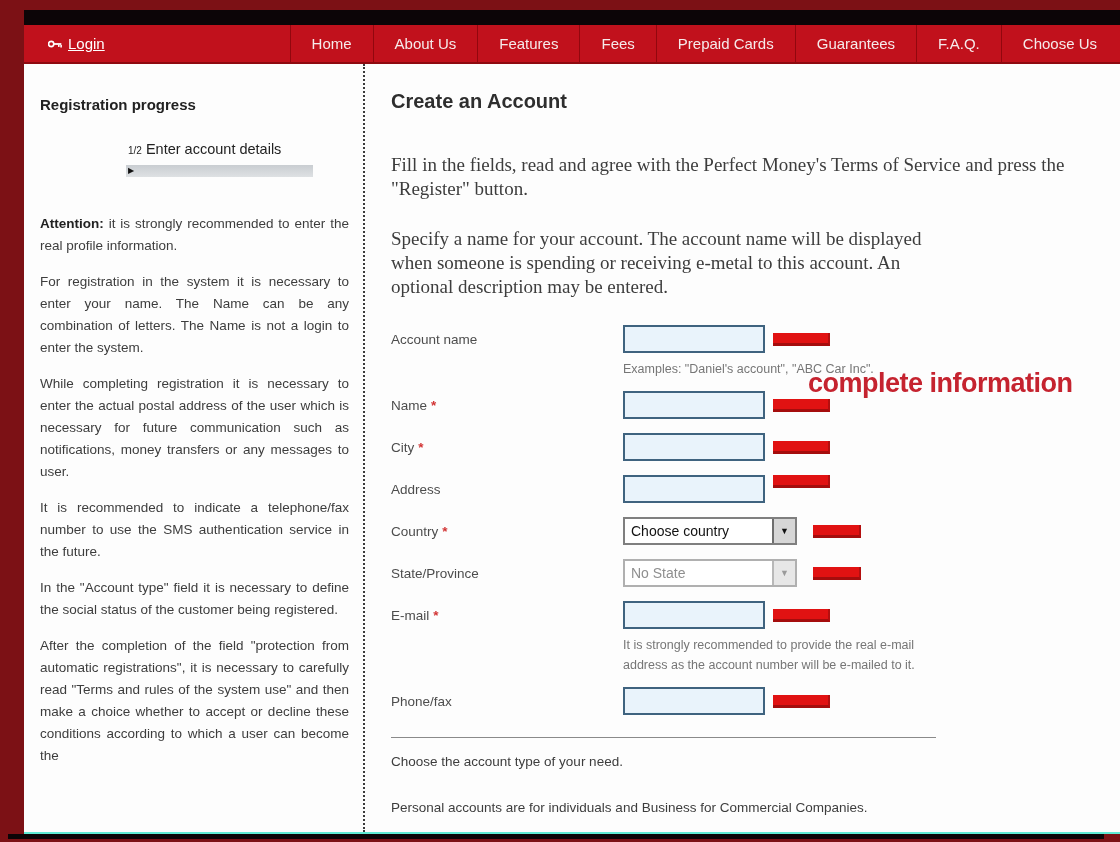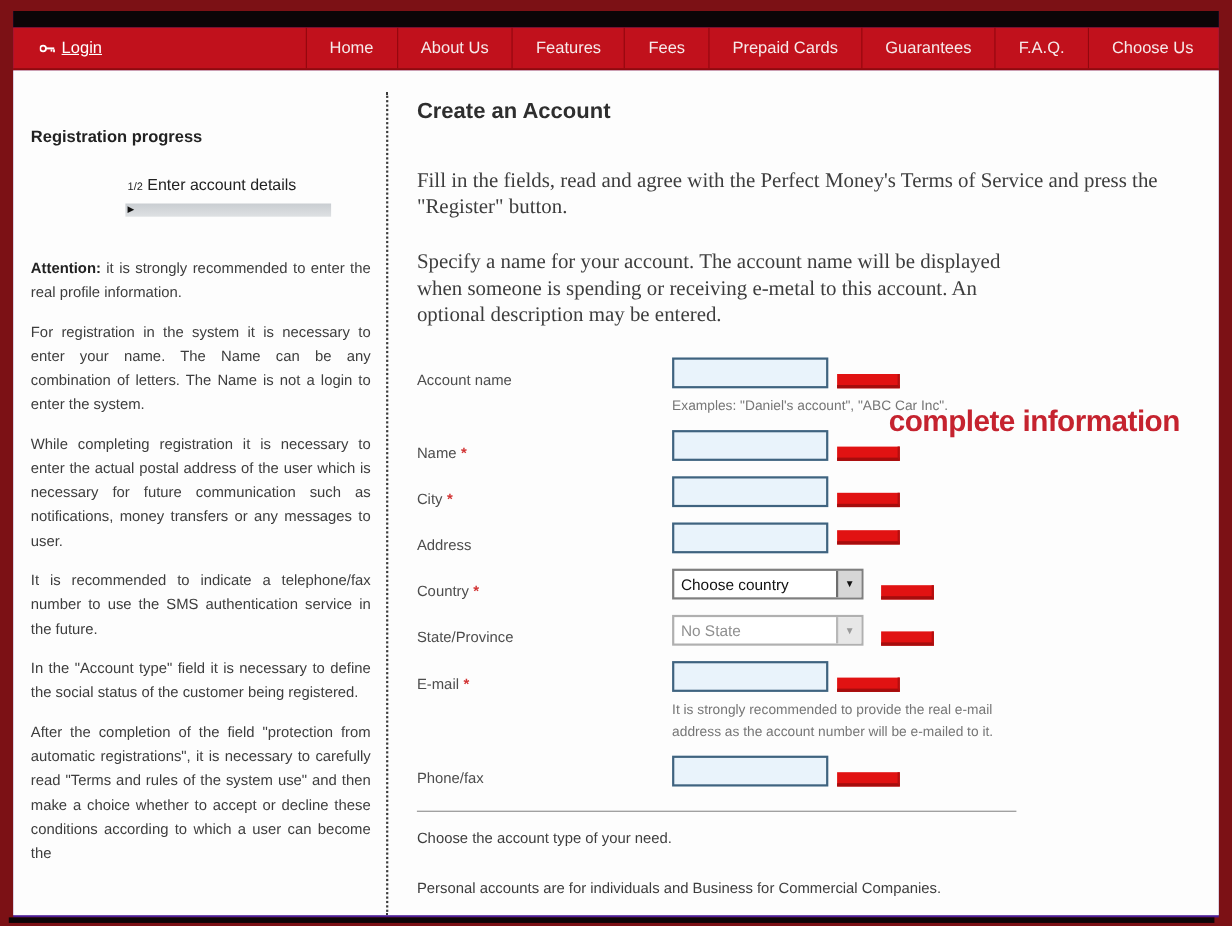--- a/index.html
+++ b/index.html
@@ -2,21 +2,21 @@
 <html><head>
 <meta charset="utf-8">
 <style>
   html,body{margin:0;padding:0;}
   body{
     width:1120px;height:842px;
     background:#7c1115;
     font-family:"Liberation Sans", sans-serif;
     position:relative;overflow:hidden;
   }
-  .page{position:absolute;left:12px;top:10px;width:1096px;height:824px;background:#4c1d95;}
+  .page{position:absolute;left:24px;top:10px;width:1096px;height:824px;background:#5eead4;}
   .top-black{height:15px;background:#0c0507;}
   .bottom-black{position:absolute;left:8px;bottom:3px;width:1096px;height:5px;background:#0c0507;}
 
   
   .navbar{
     height:37px;background:#c1111c;border-bottom:2px solid #8e0a10;
     display:flex;align-items:center;justify-content:space-between;
   }
   .login{
     display:flex;align-items:center;gap:6px;margin-left:24px;
@@ -30,21 +30,20 @@
     color:#f6eaea;font-size:15px;cursor:pointer;white-space:nowrap;
   }
 
   
   .content{display:flex;height:768px;background:#fdfdfd;}
   .sidebar{
     width:309px;min-width:309px;
     border-right:2px dotted #3a3a3a;
     padding:32px 14px 12px 16px;
     overflow:hidden;
-    margin-top:20px;
   }
   .main{flex:1;padding:26px 10px 0 26px;position:relative;overflow:hidden;}
 
   
   .sb-title{font-size:15px;font-weight:bold;color:#222;margin:0 0 28px 0;}
   .progress-label{font-size:14.5px;color:#222;margin-left:88px;margin-bottom:8px;}
   .progress-label .frac{font-size:10px;font-weight:normal;}
   .progress-bar{
     margin-left:86px;width:187px;height:12px;
     background:linear-gradient(#c9cdd1,#dee1e3);
@@ -59,21 +58,21 @@
     text-align:justify;margin:0 0 14px 0;
   }
   .sb-para b{color:#222;}
 
   
   .page-title{font-size:20px;font-weight:bold;color:#2e2e2e;margin:0 0 40px 0;}
   .intro{font-size:19px;color:#3d3d3d;line-height:24px;margin:0 0 26px 0;font-family:Liberation Serif, serif;}
   .intro.narrow{max-width:545px;}
 
   .form-area{margin-top:10px;}
-  .form-row{display:flex;align-items:flex-end;margin-bottom:14px;}
+  .form-row{display:flex;align-items:center;margin-bottom:14px;}
   .f-label{width:232px;font-size:13.5px;color:#4d4d4d;}
   .f-label .req{color:#d23434;font-weight:bold;margin-left:4px;}
   .f-input{
     width:134px;height:22px;
     background:#e9f3fb;border:2px solid #3f637f;
   }
   .f-select{
     width:164px;height:24px;background:#ffffff;border:2px solid #7f7f7f;
     display:flex;align-items:center;justify-content:space-between;
     font-size:14px;color:#111;padding-left:6px;

